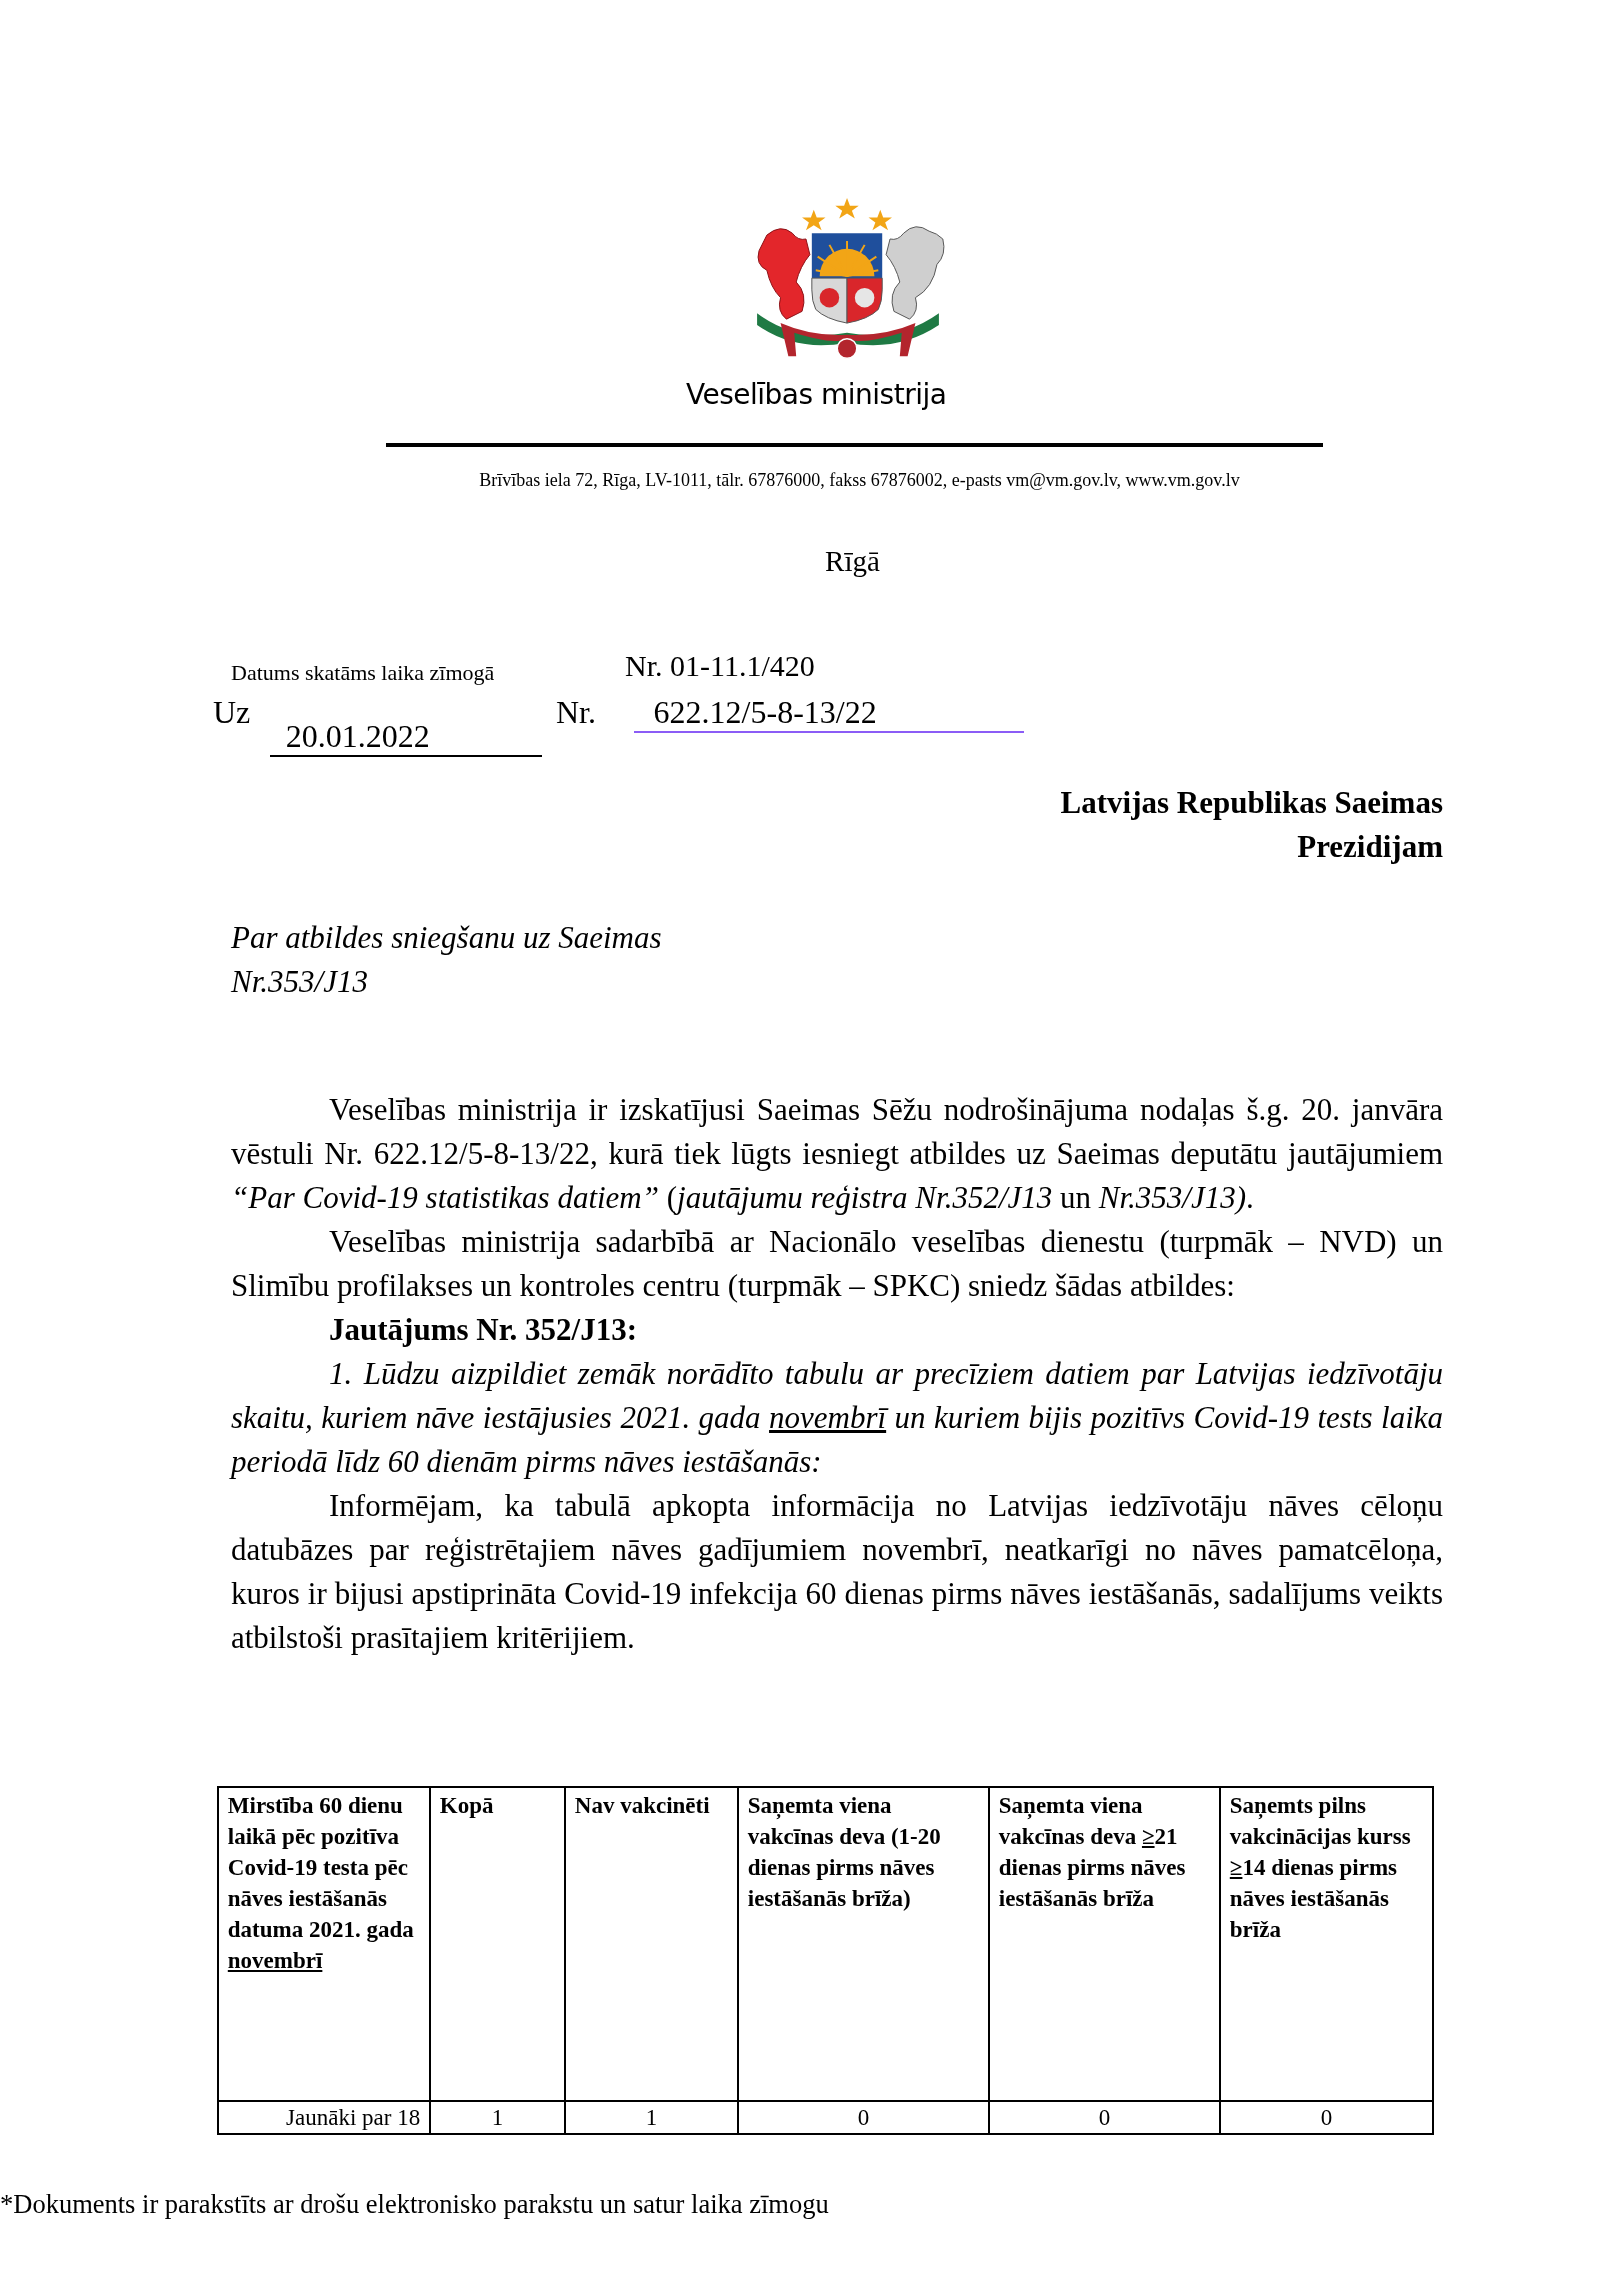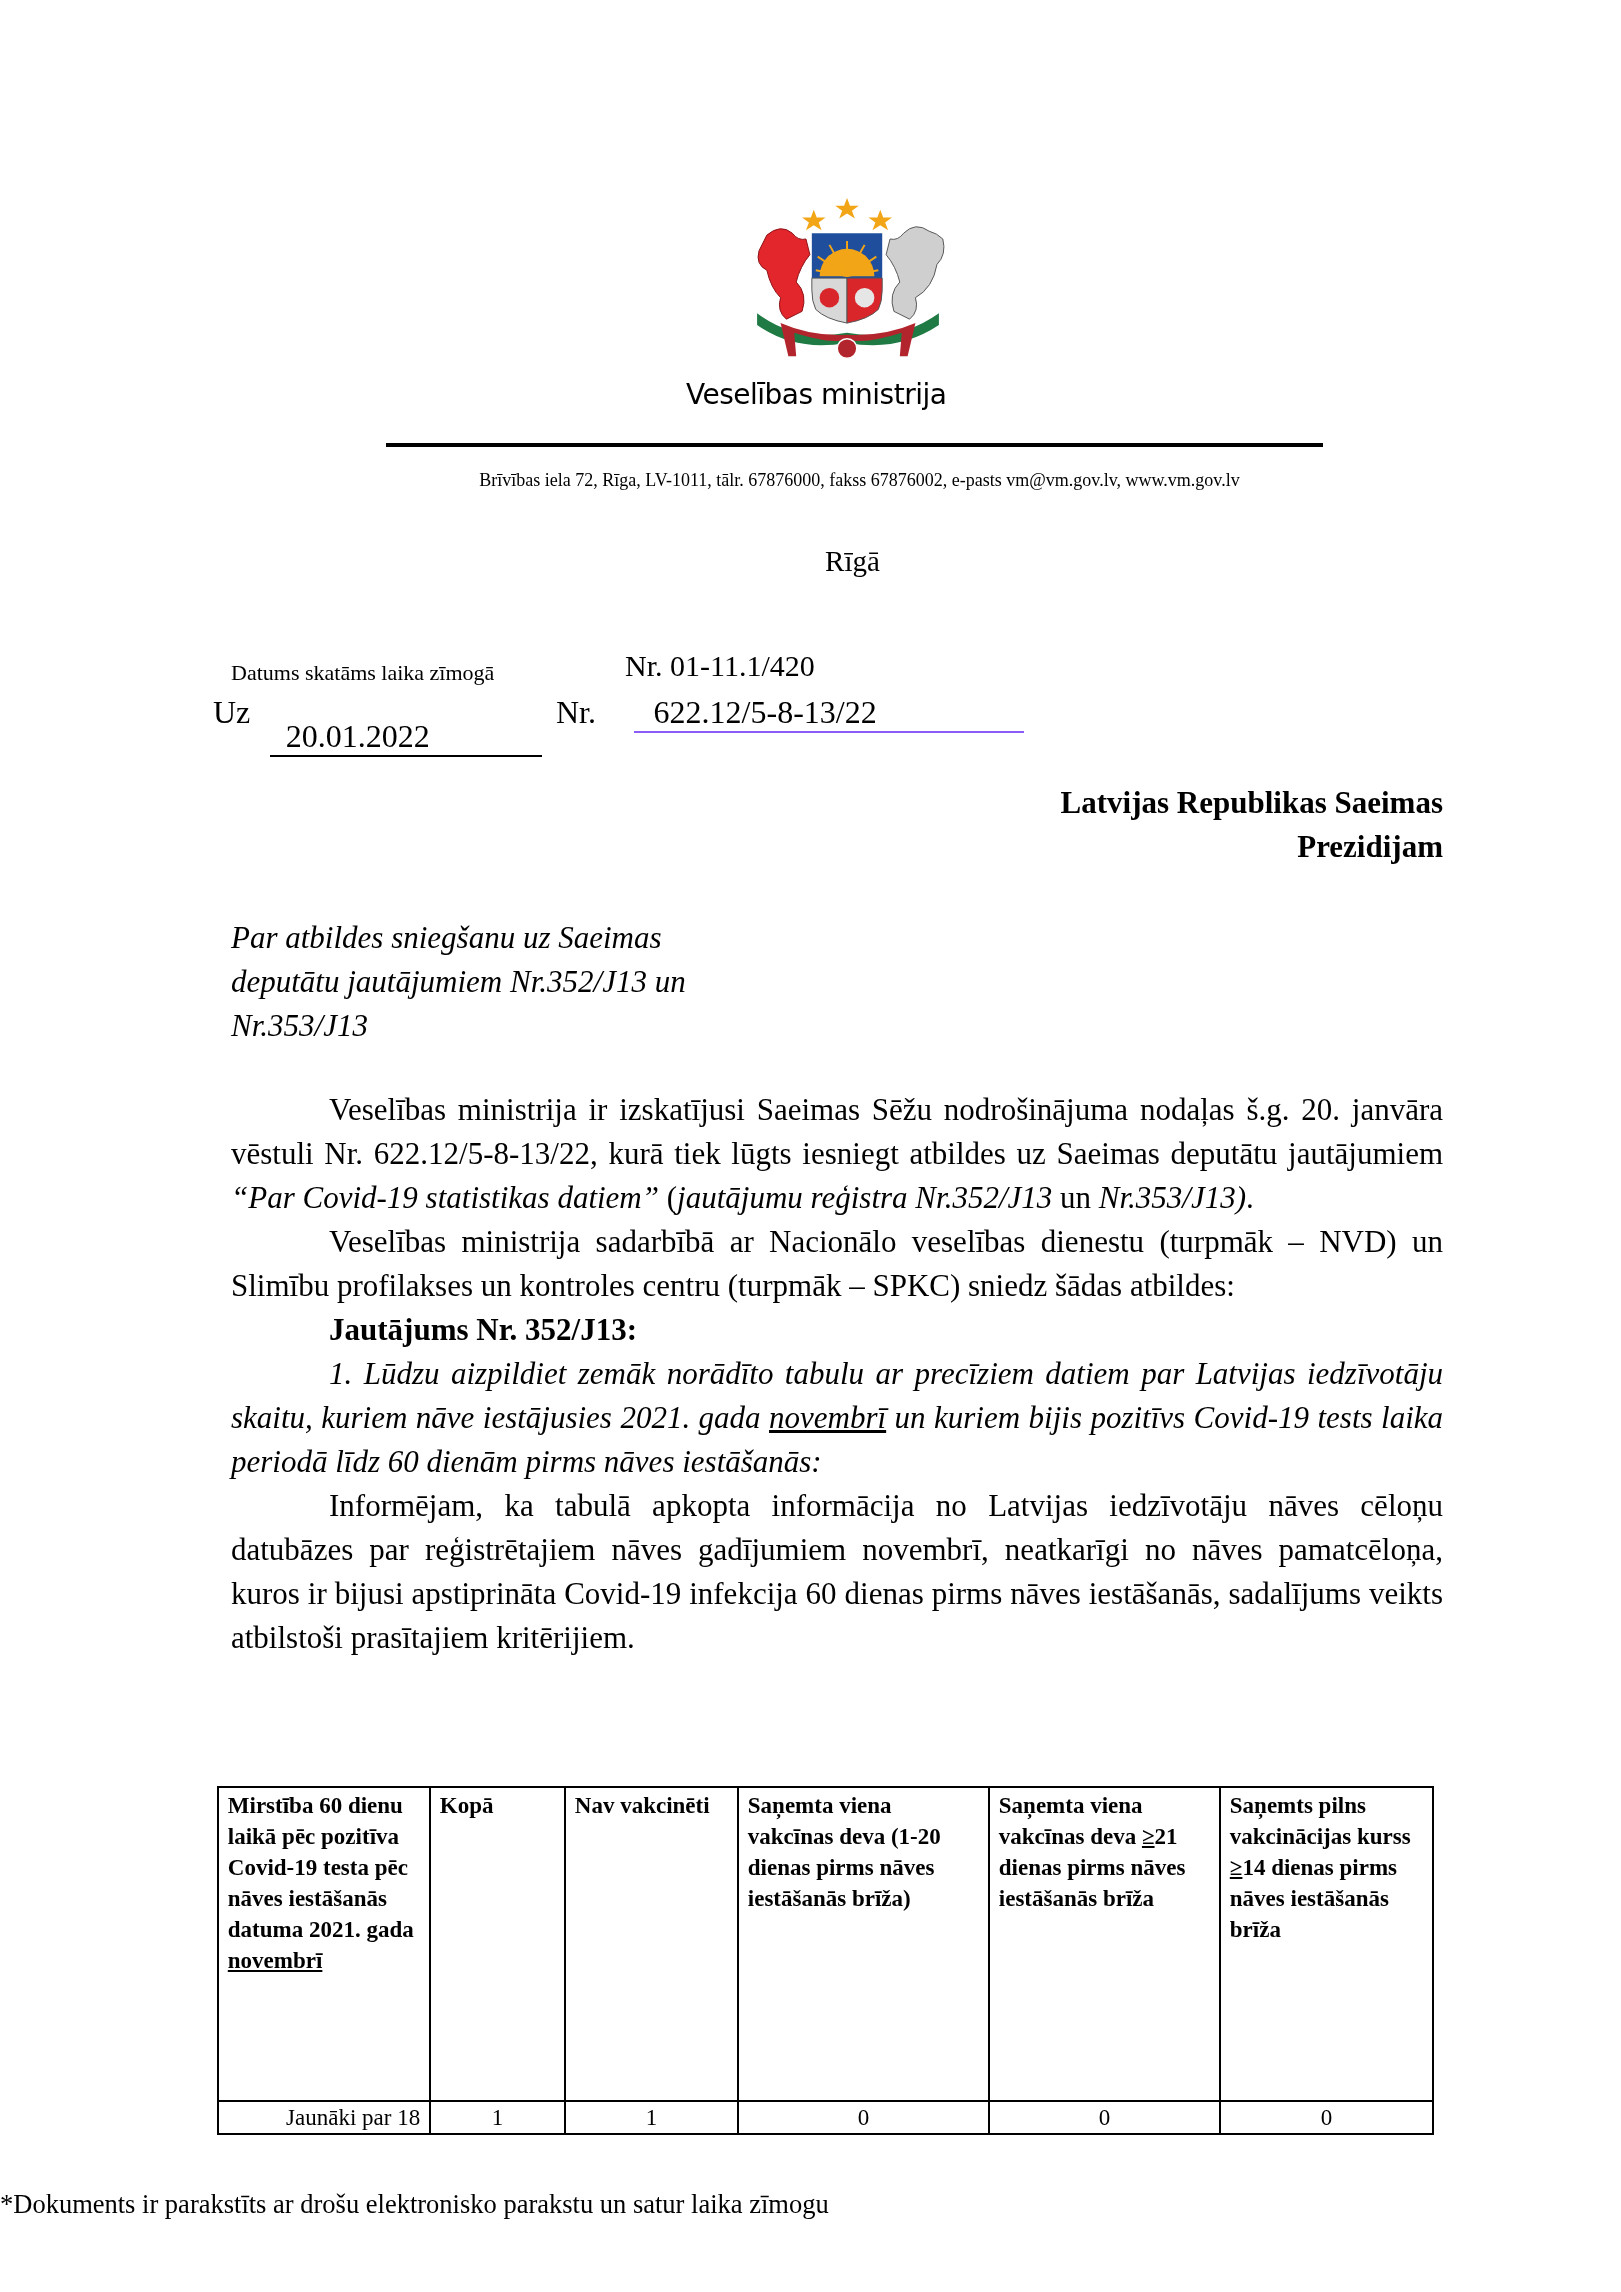--- a/index.html
+++ b/index.html
@@ -82,21 +82,20 @@
 <div id="nr-label" class="abs">Nr.</div>
 <div id="their-number" class="abs">622.12/5-8-13/22</div>
 
 <div id="addressee" class="abs">
   <div>Latvijas Republikas Saeimas</div>
   <div>Prezidijam</div>
 </div>
 
 <div id="subject" class="abs">
   <div>Par atbildes sniegšanu uz Saeimas</div>
-  <div>deputātu jautājumiem Nr.352/J13 un</div>
   <div>Nr.353/J13</div>
 </div>
 
 <div id="body" class="abs">
   <p><span>Veselības ministrija ir izskatījusi Saeimas Sēžu nodrošinājuma nodaļas š.g. 20. janvāra vēstuli Nr. 622.12/5-8-13/22, kurā tiek lūgts iesniegt atbildes uz Saeimas deputātu jautājumiem </span><span class="it">“Par Covid-19 statistikas datiem”</span><span> (</span><span class="it">jautājumu reģistra Nr.352/J13</span><span> un </span><span class="it">Nr.353/J13)</span><span>.</span></p>
   <p>Veselības ministrija sadarbībā ar Nacionālo veselības dienestu (turpmāk – NVD) un Slimību profilakses un kontroles centru (turpmāk – SPKC) sniedz šādas atbildes:</p>
   <p class="q-head">Jautājums Nr. 352/J13:</p>
   <p class="it"><span>1. Lūdzu aizpildiet zemāk norādīto tabulu ar precīziem datiem par Latvijas iedzīvotāju skaitu, kuriem nāve iestājusies 2021. gada </span><span class="ul">novembrī</span><span> un kuriem bijis pozitīvs Covid-19 tests laika periodā līdz 60 dienām pirms nāves iestāšanās:</span></p>
   <p>Informējam, ka tabulā apkopta informācija no Latvijas iedzīvotāju nāves cēloņu datubāzes par reģistrētajiem nāves gadījumiem novembrī, neatkarīgi no nāves pamatcēloņa, kuros ir bijusi apstiprināta Covid-19 infekcija 60 dienas pirms nāves iestāšanās, sadalījums veikts atbilstoši prasītajiem kritērijiem.</p>
 </div>

